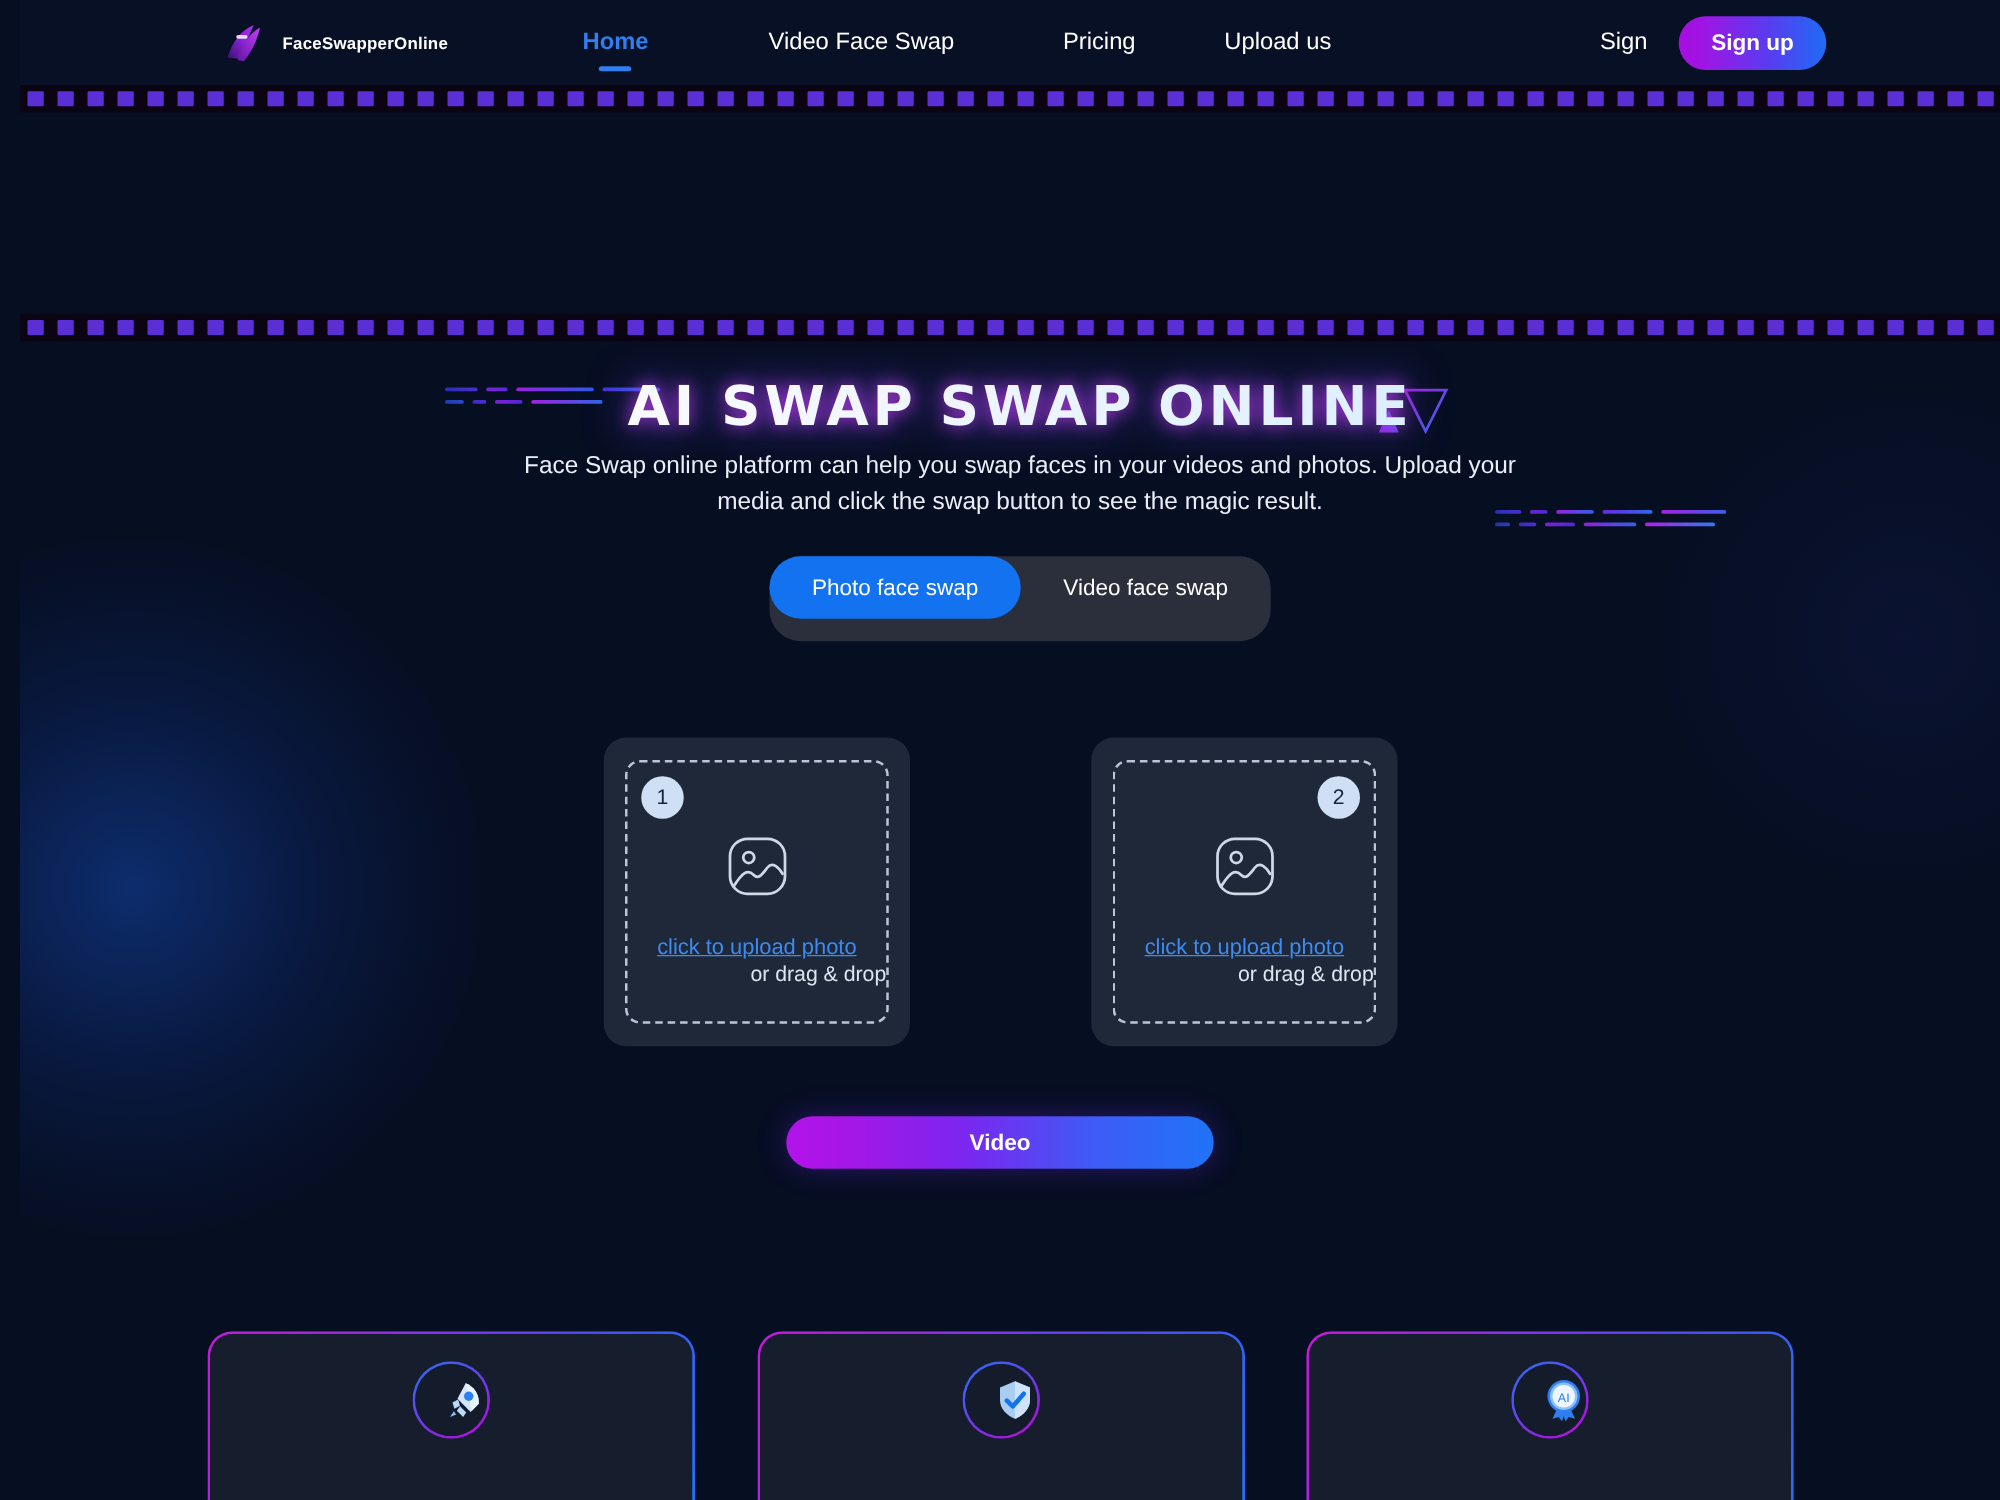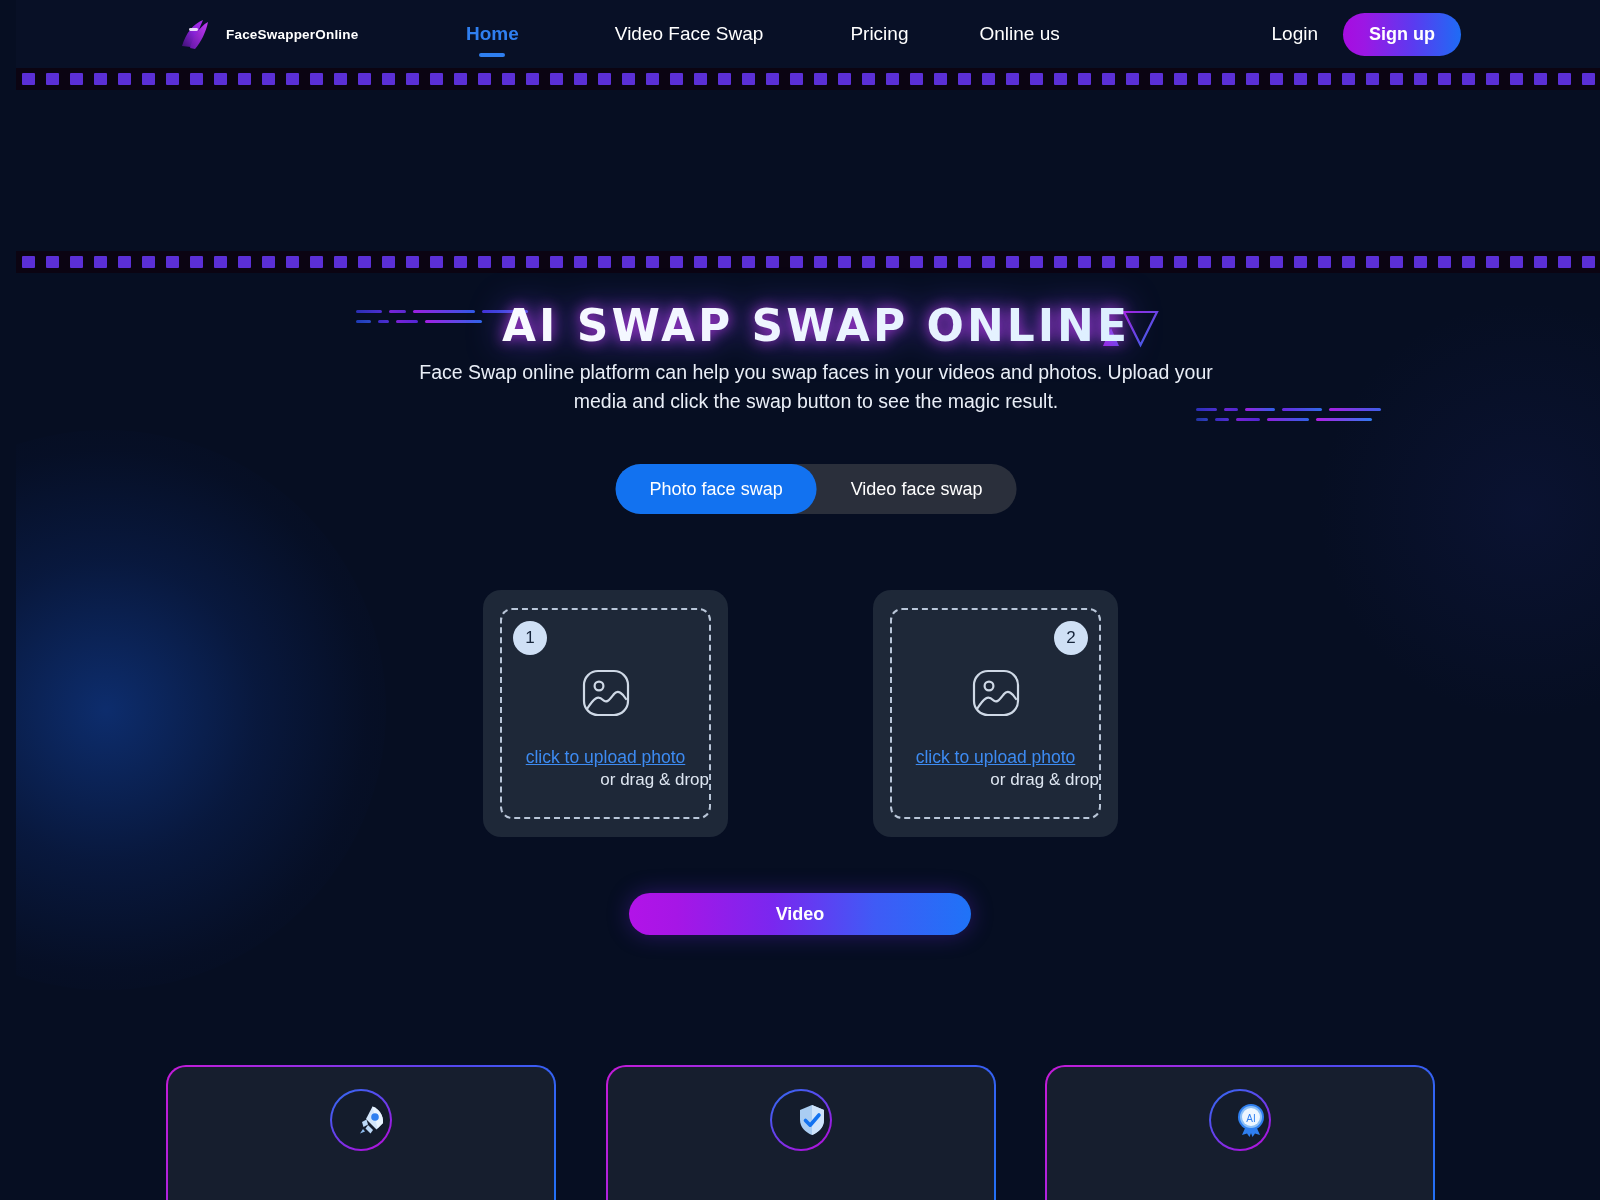--- a/index.html
+++ b/index.html
@@ -246,22 +246,22 @@
   .sl { height: 3px; border-radius: 2px; }
 
   
   .tri-group { position: absolute; left: 1072px; top: 300px; pointer-events: none; }
 
   
   .tabs {
     position: absolute;
     left: 50%;
     transform: translateX(-50%);
-    top: 464px;
-    height: 50px;
+    top: 445px;
+    height: 68px;
     background: #2a2f3b;
     border-radius: 25px;
     display: flex;
     align-items: flex-start;
     padding: 0;
   }
   .tab {
     height: 50px;
     display: flex;
     align-items: center;
@@ -432,25 +432,25 @@
       <span class="logo-text">FaceSwapperOnline</span>
     </div>
 
     <nav class="nav">
       <span class="nav-item active spacer-1">
         <span>Home</span>
         <span class="nav-underline"></span>
       </span>
       <span class="nav-item spacer-2">Video Face Swap</span>
       <span class="nav-item spacer-3">Pricing</span>
-      <span class="nav-item">Online us</span>
+      <span class="nav-item">Upload us</span>
     </nav>
 
     <div class="auth">
-      <span class="login-link">Login</span>
+      <span class="login-link">Sign</span>
       <button class="signup-btn">Sign up</button>
     </div>
   </div>
 
   <div class="banner">
     <div class="film-edge top" id="filmTop">
         <div class="perf" style="background: rgb(91, 47, 214);"></div>
         <div class="perf" style="background: rgb(91, 47, 214);"></div>
         <div class="perf" style="background: rgb(91, 47, 214);"></div>
         <div class="perf" style="background: rgb(91, 47, 214);"></div>

